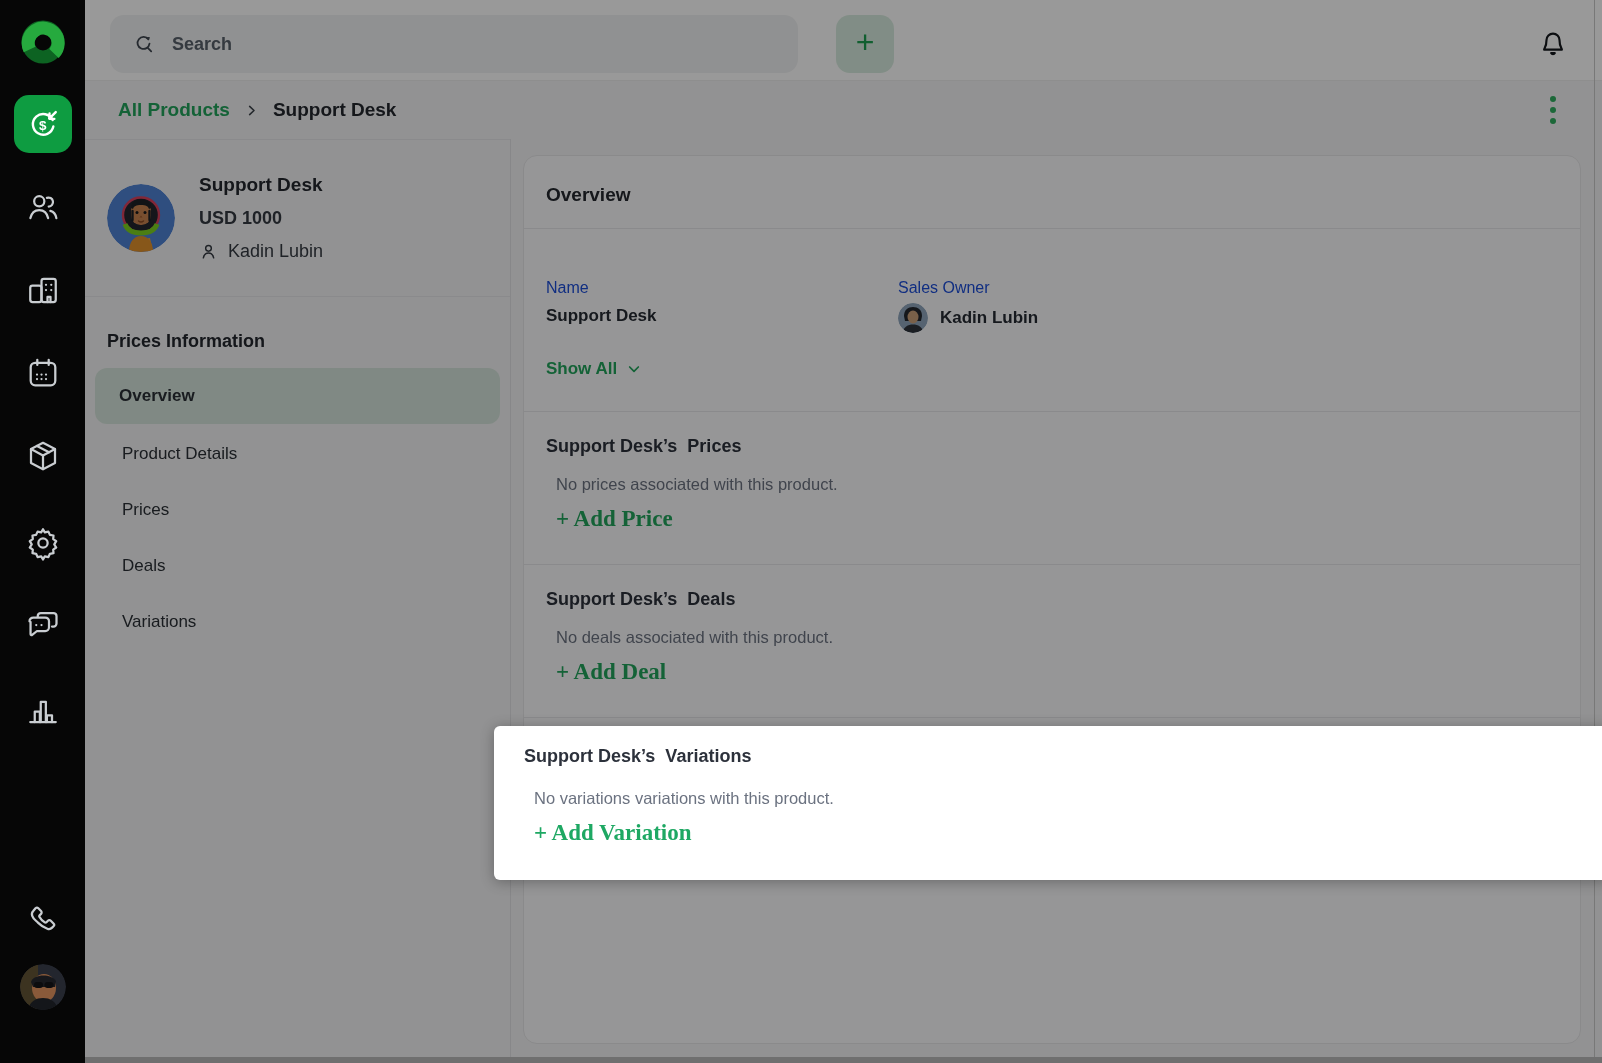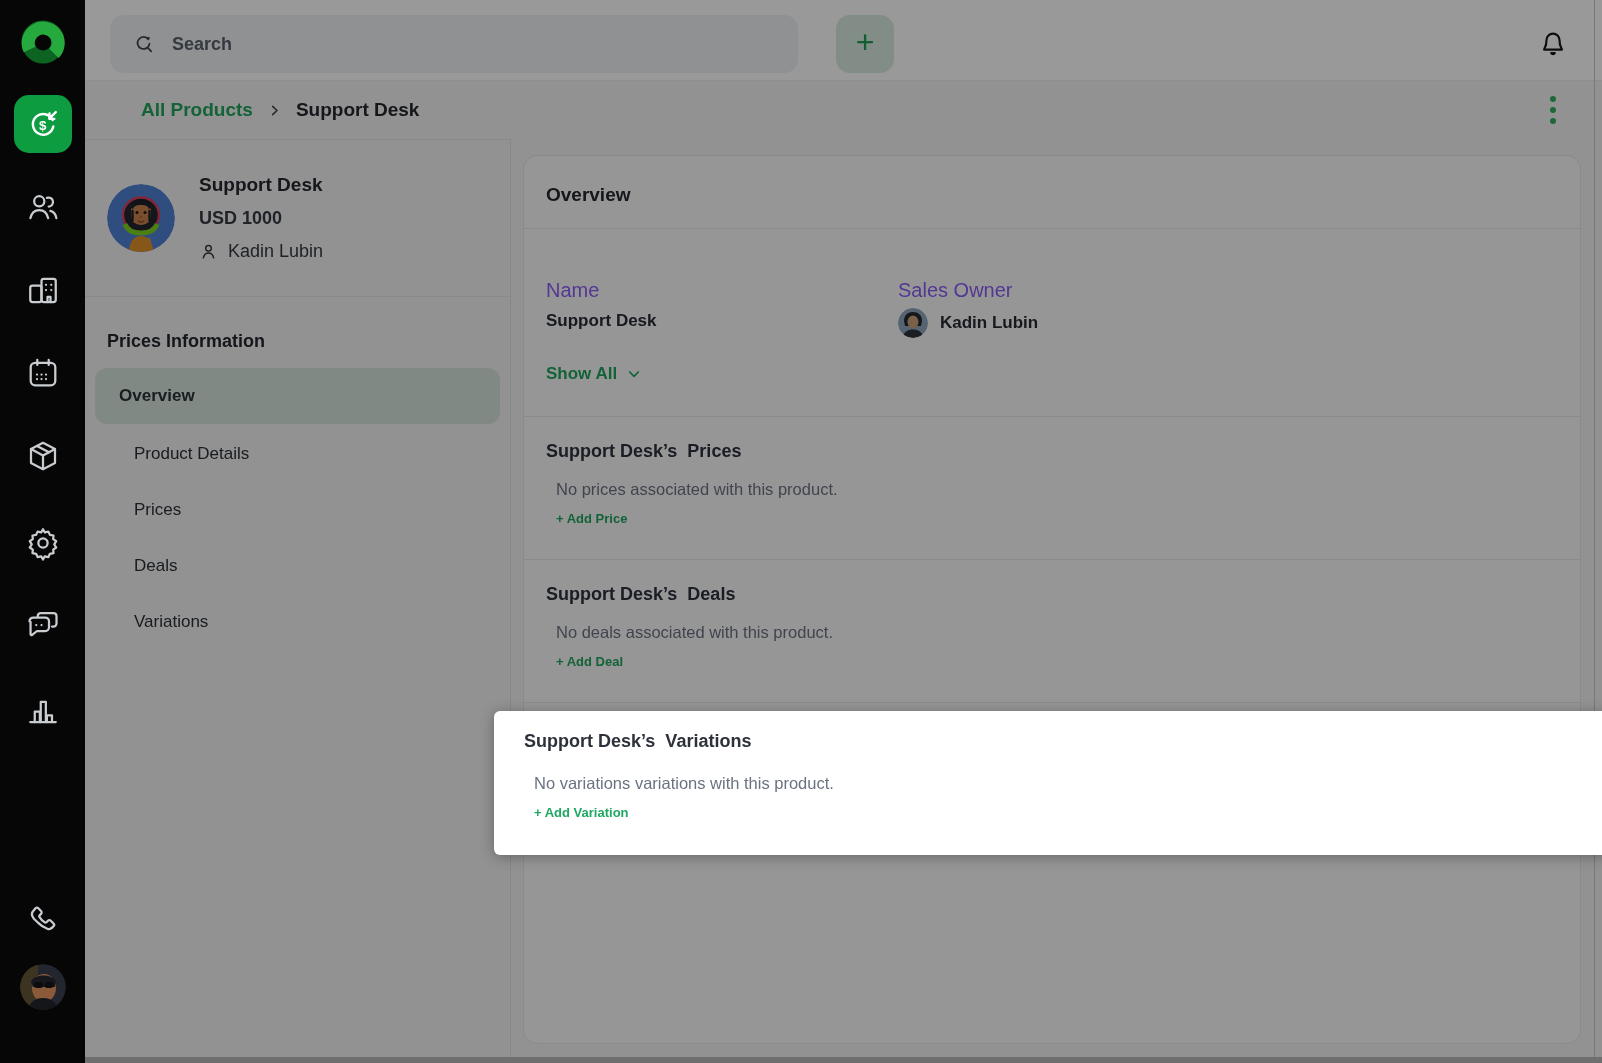--- a/index.html
+++ b/index.html
@@ -32,59 +32,59 @@
   .right { flex:1; display:flex; flex-direction:column; background:#f4f4f5; }
 
   .topbar { height:81px; background:#ffffff; border-bottom:1px solid #ededed; display:flex; align-items:center; padding:8px 32px 0 25px; }
   .search { width:688px; height:58px; background:#f1f2f3; border-radius:14px; display:flex; align-items:center; gap:16px; padding:0 22px; }
   .search svg { flex:0 0 auto; }
   .search input { flex:1; border:none; outline:none; background:transparent; font-family:inherit; font-size:18px; font-weight:600; color:#59616c; }
   .search input::placeholder { color:#59616c; opacity:1; }
   .add-btn { margin-left:38px; width:58px; height:58px; border:none; border-radius:14px; background:#d8ecdf; color:#1d9e50; font-size:32px; font-weight:500; line-height:1; cursor:pointer; display:flex; align-items:center; justify-content:center; padding-bottom:4px; }
   .bell-btn { margin-left:auto; background:none; border:none; cursor:pointer; width:34px; height:34px; display:flex; align-items:center; justify-content:center; }
 
-  .breadcrumb { height:58px; display:flex; align-items:center; padding:0 40px 0 33px; gap:14px; position:relative;margin-left:23px; }
+  .breadcrumb { height:58px; display:flex; align-items:center; padding:0 40px 0 33px; gap:14px; position:relative; }
   .bc-link { font-size:19px; font-weight:700; color:var(--green); text-decoration:none; cursor:pointer; }
   .bc-current { font-size:19px; font-weight:700; color:var(--head); }
   .kebab { margin-left:auto; background:none; border:none; cursor:pointer; display:flex; flex-direction:column; gap:5px; align-items:center; padding:4px 6px; }
   .kebab i { width:6px; height:6px; border-radius:50%; background:#2fae5f; }
 
   .content { flex:1; display:flex; }
 
   
   .leftcol { width:426px; flex:0 0 426px; border-right:1px solid #e2e2e4; }
   .product-card { border-top:1px solid var(--line); border-bottom:1px solid var(--line); padding:34px 18px 34px 22px; display:flex; align-items:center; gap:24px; }
   .p-avatar { width:68px; height:68px; border-radius:50%; overflow:hidden; flex:0 0 68px; }
   .p-title { font-size:19px; font-weight:700; color:var(--head); }
   .p-price { font-size:18px; color:#343a42; margin-top:12px;font-weight:bold; }
   .p-owner { margin-top:12px; display:flex; align-items:center; gap:10px; font-size:18px; color:#343a42; }
 
   .nav-head { margin:34px 0 16px 22px; font-size:18px; font-weight:700; color:var(--head); }
   .pnav { list-style:none; }
-  .pnav li { height:56px; display:flex; align-items:center; font-size:17px; font-weight:500; color:#2b3036; padding-left:49px; cursor:pointer; }
+  .pnav li { height:56px; display:flex; align-items:center; font-size:17px; font-weight:500; color:#2b3036; padding-left:37px; cursor:pointer; }
   .pnav li.active { background:#d6e5dc; border-radius:12px; margin:0 10px 2px 10px; padding-left:24px; font-weight:600; }
 
   
   .mainarea { flex:1; padding:16px 21px 0 12px; }
   .panel { background:#fbfbfc; border:1px solid #e6e6e8; border-radius:14px; height:889px; }
   .panel-header { padding:28px 22px 22px; font-size:19px; font-weight:700; color:var(--head); border-bottom:1px solid var(--line); }
 
   .sec { padding:24px 22px 32px; border-bottom:1px solid var(--line); }
   .sec-title { font-size:18px; font-weight:600; color:#2c313b; white-space:pre; }
 
   .fields { display:flex; margin-top:26px; }
   .field-1 { width:352px; flex:0 0 352px; }
-  .f-label { font-size:20px; font-weight:500; color:#8b5cf6; }
+  .f-label { font-size:16px; font-weight:500; color:#1d4ed8; }
   .f-value { margin-top:9px; font-size:17px; font-weight:600; color:#262b33; }
   .owner-val { display:flex; align-items:center; gap:12px; margin-top:6px; }
   .o-avatar { width:30px; height:30px; border-radius:50%; overflow:hidden; flex:0 0 30px; }
   .showall { margin-top:26px; display:inline-flex; align-items:center; gap:9px; font-size:17px; font-weight:700; color:var(--green); text-decoration:none; cursor:pointer; }
 
   .sec-empty p { margin:18px 0 0 10px; font-size:16.5px; color:var(--body); }
-  .sec-action { display:inline-block; margin:12px 0 0 10px; font-size:13px; font-weight:700; color:var(--green); text-decoration:none; cursor:pointer; }
+  .sec-action { display:inline-block; margin:12px 0 0 10px; font-size:23px; font-weight:700; color:var(--green); text-decoration:none; cursor:pointer;font-family:Liberation Serif, serif; }
 
   .spotlight { position:relative; z-index:50; background:#ffffff; border-radius:6px;
                box-shadow:0 2px 14px rgba(0,0,0,0.30); border-bottom:none;
                margin:8px -30px 0; padding:20px 30px 34px; }
   .spotlight p { margin-top:22px; }
   .spotlight .sec-action { color:var(--green-bright); }
 
   
   .dim-overlay { position:fixed; top:0; left:85px; right:0; bottom:0; background:rgba(0,0,0,0.40); z-index:40; pointer-events:none; }
   .edge-line { position:fixed; top:0; bottom:0; right:7px; width:1px; background:#c9c9c9; z-index:10; }

